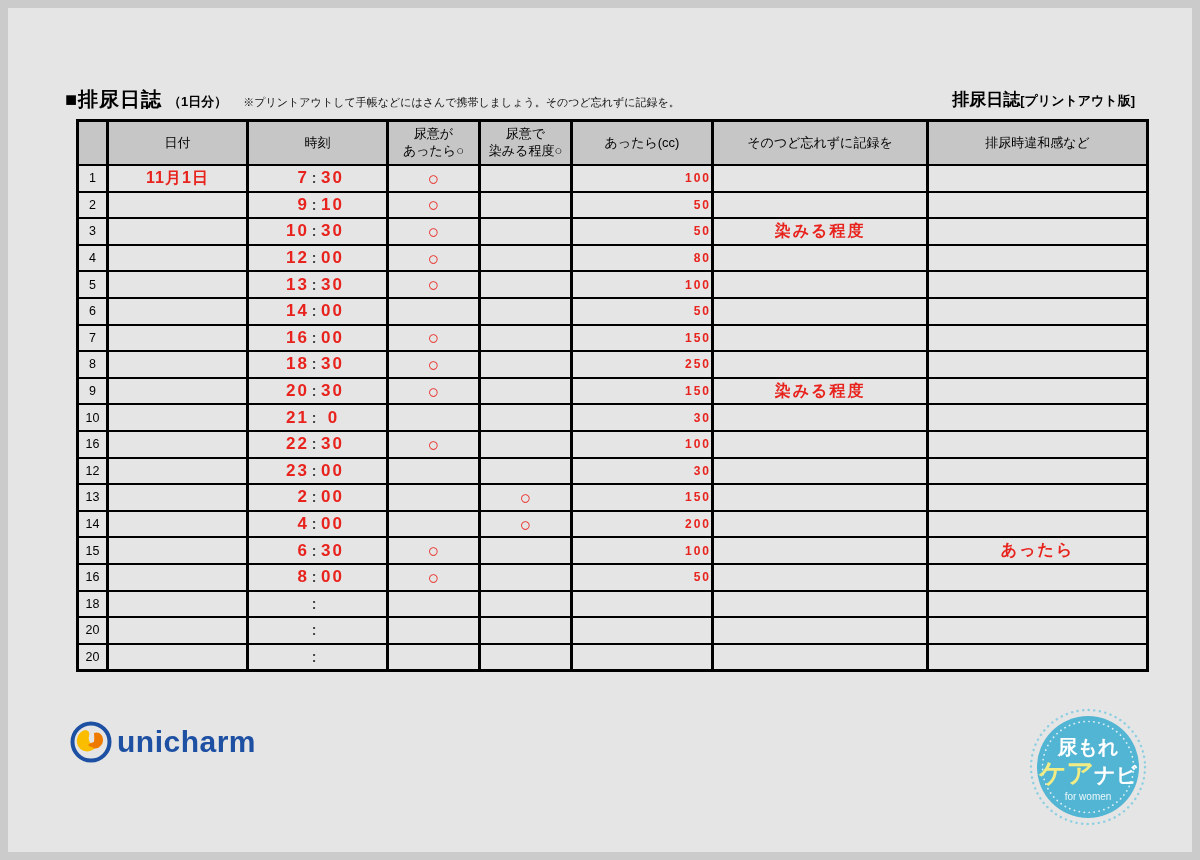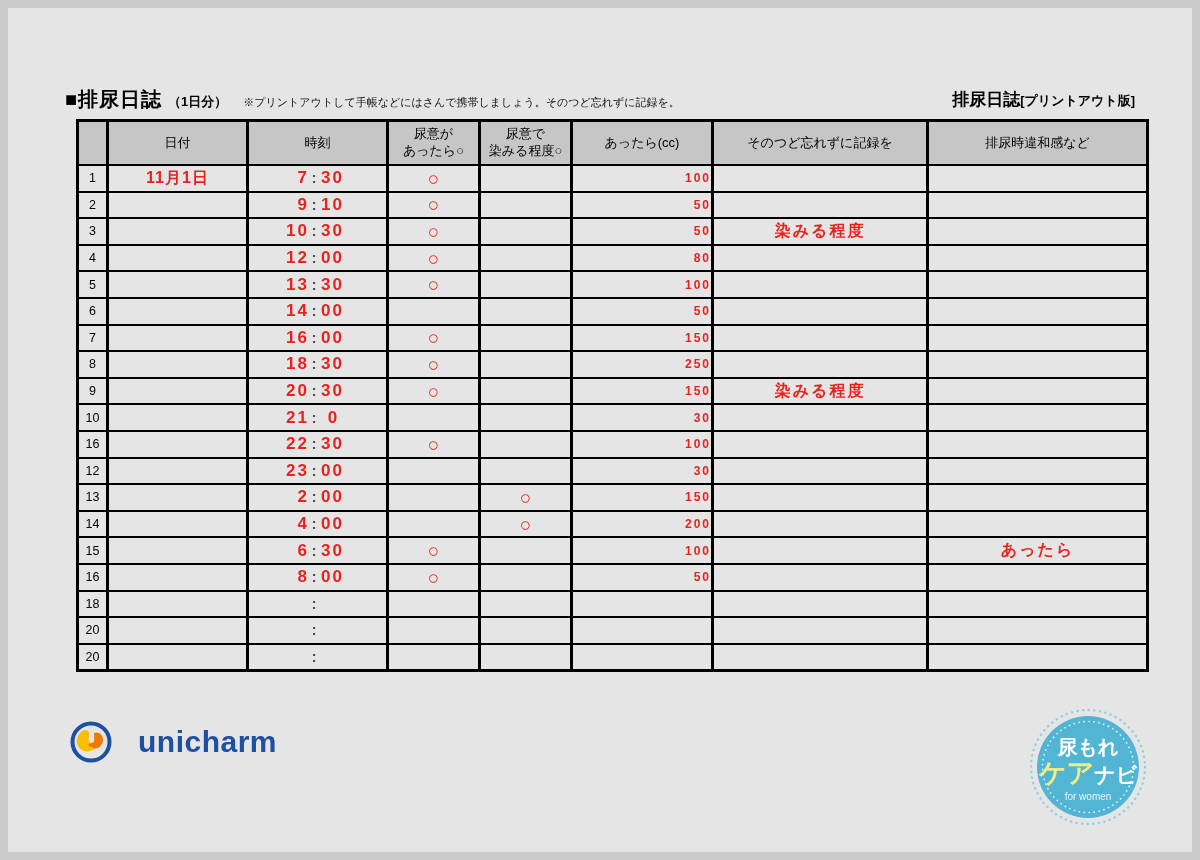--- a/index.html
+++ b/index.html
@@ -52,21 +52,21 @@
   .time-td .time-wrap{display:flex;align-items:center;height:100%;}
   .t-h{width:60px;text-align:right;font-size:17px;letter-spacing:2px;}
   .t-c{width:10px;text-align:center;color:#444;font-weight:bold;font-size:14px;}
   .t-m{flex:1;text-align:left;font-size:17px;letter-spacing:2px;padding-left:2px;white-space:pre;}
   .mark-cell{text-align:center;font-size:19px;line-height:1;}
   .vol-cell{text-align:right;font-size:12px;letter-spacing:2px;}
   .leak-cell,.note-cell{text-align:center;font-size:16px;letter-spacing:2px;}
   
   .unicharm{
     position:absolute;left:62px;top:713px;
-    display:flex;align-items:center;gap:26px;
+    display:flex;align-items:center;gap:5px;
   }
   .unicharm-word{
     font-size:30px;font-weight:bold;color:#1d50a2;letter-spacing:0.5px;
   }
   .badge{position:absolute;left:1019px;top:698px;width:122px;height:122px;}
 </style>
 </head>
 <body>
 
 <div class="frame">

